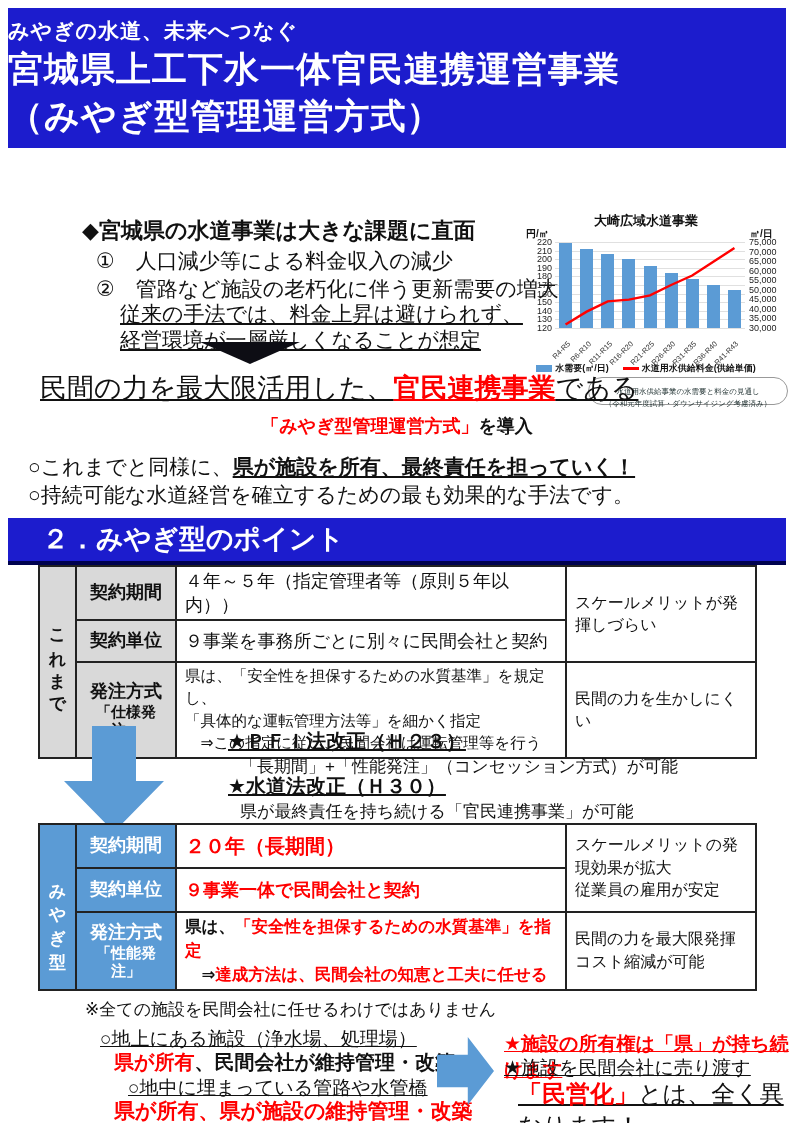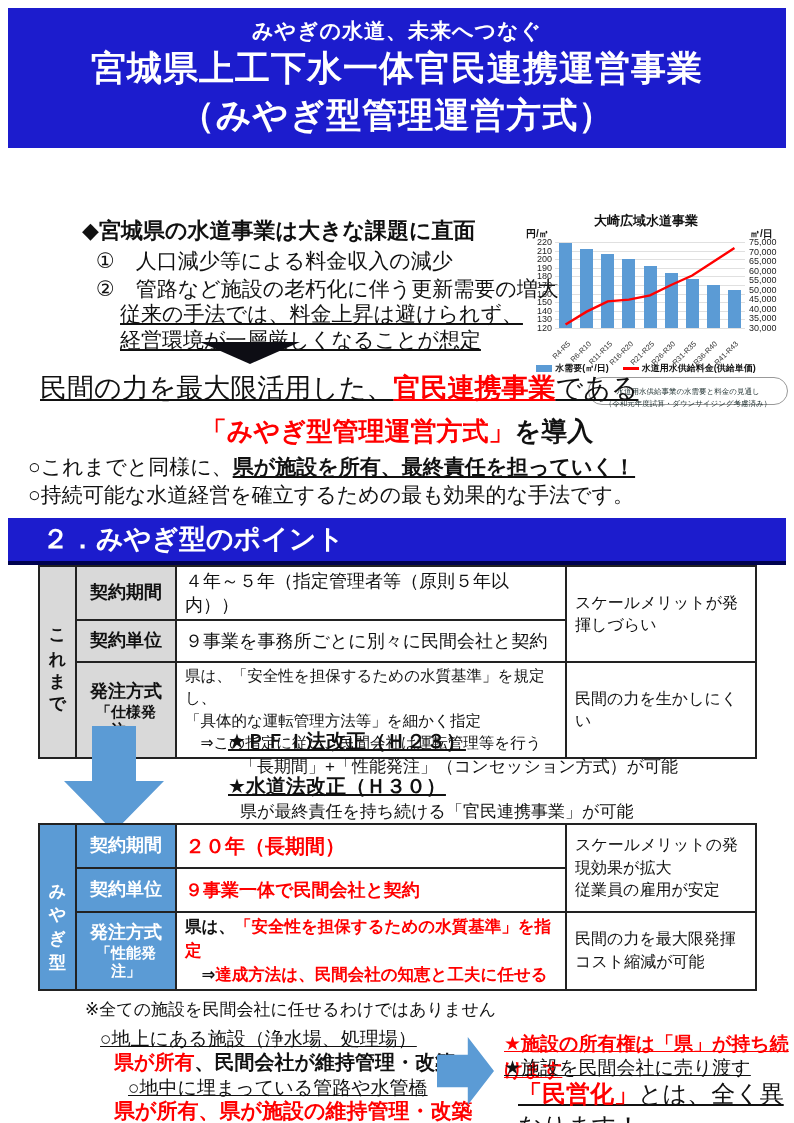--- a/index.html
+++ b/index.html
@@ -1,43 +1,43 @@
 <!DOCTYPE html>
 <html><head>
 <meta charset="utf-8">
 <style>
   html,body{margin:0;padding:0;background:#fff;}
   .page{position:relative;width:794px;height:1123px;background:#fff;overflow:hidden;
         font-family:"Liberation Sans","DejaVu Sans",sans-serif;color:#111;}
   .abs{position:absolute;}
 
   
-  .banner{left:8px;top:8px;width:778px;height:140px;background:#1c1ccd;color:#fff;text-align:center;}
+  .banner{left:8px;top:8px;width:778px;height:140px;background:#1c1ccd;color:#fff;}
   .banner-sub{margin-top:9px;font-size:21px;font-weight:bold;letter-spacing:1px;}
-  .banner-title{font-size:35px;font-weight:bold;line-height:1.35;letter-spacing:1px;font-family:Liberation Serif, serif;}
+  .banner-title{font-size:35px;font-weight:bold;line-height:1.35;letter-spacing:1px;}
 
   
   .secbar{left:8px;width:778px;height:47px;background:#1c1ccd;border-bottom:4px solid #00024f;
           box-sizing:border-box;color:#fff;font-weight:bold;font-size:27px;line-height:42px;padding-left:34px;}
   .sec1{top:163px}.sec2{top:518px}
 
   
   .lead{left:82px;top:216px;font-size:22px;font-weight:bold;}
   .item1{left:96px;top:247px;font-size:21px;}
   .item2{left:96px;top:275px;font-size:21px;}
   .uline{text-decoration:underline;}
   .u1{left:120px;top:300px;font-size:21px;}
   .u2{left:120px;top:326px;font-size:21px;}
 
   .tri-down{left:200px;top:342px;width:0;height:0;border-left:50px solid transparent;
             border-right:50px solid transparent;border-top:22px solid #0d0d14;}
 
   .big1{left:40px;top:370px;font-size:27px;text-decoration:underline;}
   .big1 .red{color:#ff0000;font-weight:bold;text-decoration:underline;}
-  .big2{left:0;top:414px;width:794px;text-align:center;font-size:26px;font-weight:bold;}
+  .big2{left:0;top:414px;width:794px;text-align:center;font-size:18px;font-weight:bold;}
   .big2 .red{color:#ff0000;}
   .note1{left:28px;top:453px;font-size:21px;}
   .note1 b{text-decoration:underline;}
   .note2{left:28px;top:481px;font-size:21px;}
 
   
   .chart{left:500px;top:210px;width:292px;height:200px;font-size:9px;}
   .c-title{position:absolute;left:0;top:2px;width:100%;text-align:center;font-size:13px;font-weight:bold;}
   .c-axlab{position:absolute;top:17px;font-size:10px;font-weight:bold;}
   .c-axlab.l{left:26px;}.c-axlab.r{left:250px;}

